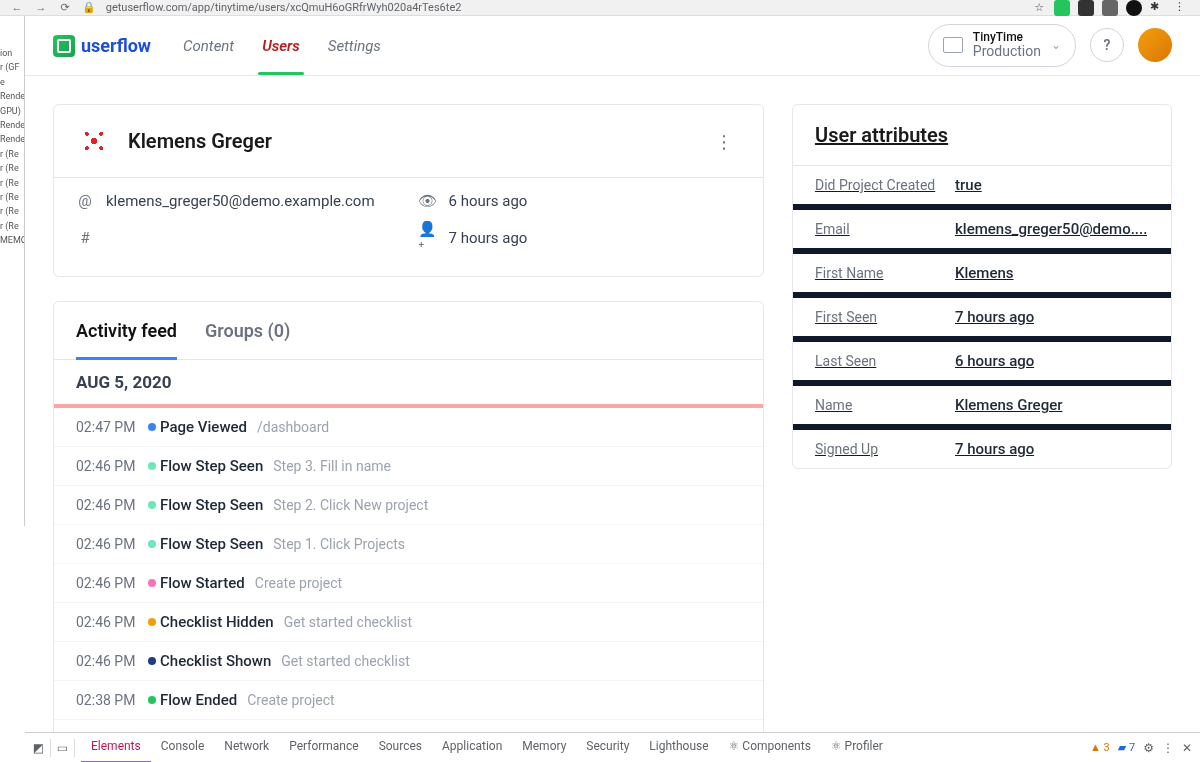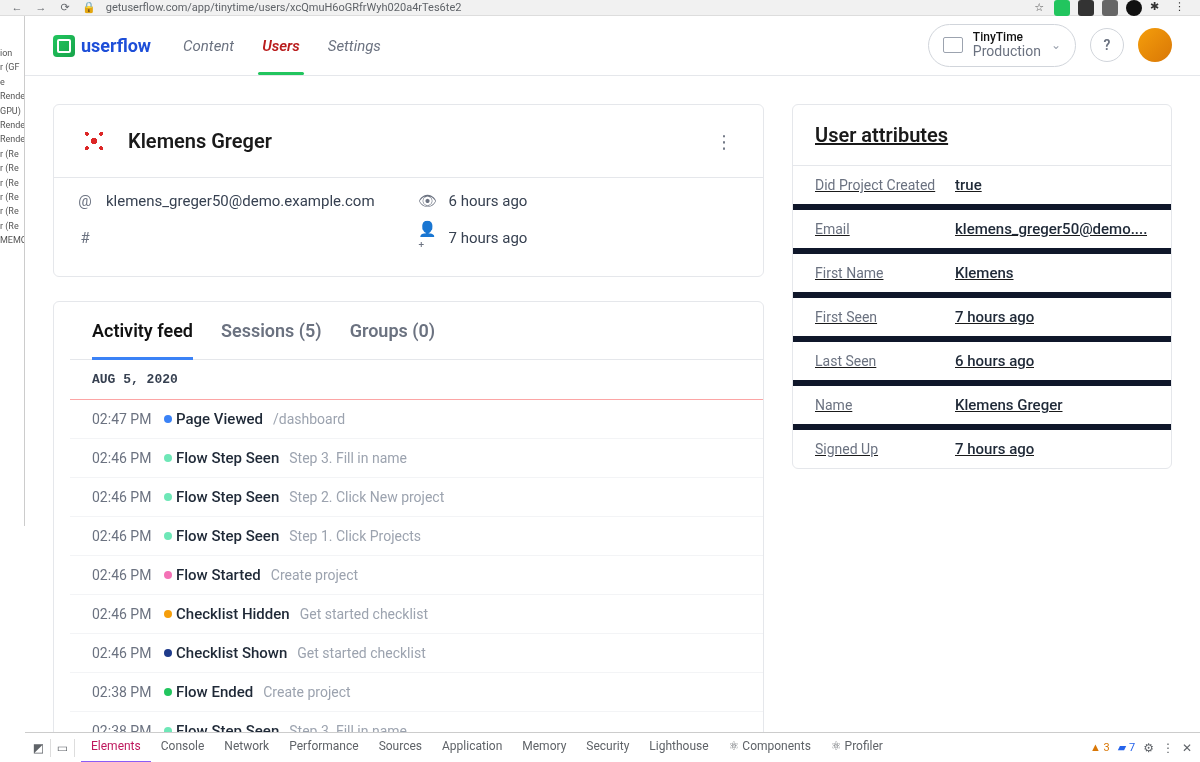--- a/index.html
+++ b/index.html
@@ -46,27 +46,27 @@
 
 .user-header { padding: 18px 22px; display: flex; align-items: center; gap: 16px; border-bottom: 1px solid #e5e7eb; }
 .user-avatar { width: 36px; height: 36px; border-radius: 4px; background: radial-gradient(circle at 30% 30%, #dc2626 2px, transparent 2px), radial-gradient(circle at 70% 30%, #dc2626 2px, transparent 2px), radial-gradient(circle at 50% 50%, #dc2626 3px, transparent 3px), radial-gradient(circle at 30% 70%, #dc2626 2px, transparent 2px), radial-gradient(circle at 70% 70%, #dc2626 2px, transparent 2px); background-color: #fff; }
 .user-name { font-size: 20px; font-weight: 600; }
 .more-btn { margin-left: auto; color: #6b7280; font-size: 18px; cursor: pointer; padding: 4px 8px; }
 .user-meta { padding: 14px 22px 20px; display: grid; grid-template-columns: 1fr 1fr; row-gap: 10px; column-gap: 20px; }
 .meta-item { display: flex; align-items: center; gap: 12px; font-size: 15px; color: #374151; }
 .meta-ico { width: 18px; color: #6b7280; display: flex; justify-content: center; }
 
 
-.tabs-card { margin-top: 24px; padding-left: 16px; }
+.tabs-card { margin-top: 24px; }
 .detail-tabs { display: flex; gap: 28px; padding: 0 22px; border-bottom: 1px solid #e5e7eb; }
 .dtab { font-size: 18px; font-weight: 600; color: #6b7280; padding: 18px 0; cursor: pointer; position: relative; }
 .dtab.active { color: #111; }
 .dtab.active::after { content: ""; position: absolute; left: 0; right: 0; bottom: -1px; height: 3px; background: #3b82f6; }
 
-.date-header { padding: 12px 22px; font-size: 13px; font-weight: 700; color: #374151; border-bottom: 1px solid #fca5a5; font-family: Liberation Mono, monospace; }
+.date-header { padding: 12px 22px; font-size: 17px; font-weight: 700; color: #374151; border-bottom: 4px solid #fca5a5; }
 .feed-row { display: flex; align-items: center; gap: 4px; padding: 10px 22px; border-bottom: 1px solid #f3f4f6; font-size: 15px; }
 .feed-time { width: 68px; color: #6b7280; font-size: 14px; }
 .dot { width: 8px; height: 8px; border-radius: 50%; flex-shrink: 0; }
 .feed-event { color: #1f2937; font-weight: 500; }
 .feed-detail { color: #9ca3af; font-size: 14px; margin-left: 6px; }
 
 
 .attr-header { padding: 18px 22px; font-size: 20px; font-weight: 600; border-bottom: 1px solid #e5e7eb; }
 .attr-row { display: flex; align-items: center; padding: 10px 22px; border-bottom: 6px solid #0f172a; font-size: 14px; }
 .attr-row:last-child { border-bottom: none; }
@@ -178,21 +178,20 @@
           <div class="meta-item">
             <span class="meta-ico">👤⁺</span>
             <span>7 hours ago</span>
           </div>
         </div>
       </div>
 
       <div class="card tabs-card">
         <div class="detail-tabs" id="detail-tabs">
               <div class="dtab active">Activity feed</div>
-              <div class="dtab">Sessions (5)</div>
               <div class="dtab">Groups (0)</div>
             </div>
         <div class="date-header">AUG 5, 2020</div>
         <div id="feed-rows">
               <div class="feed-row">
                 <span class="feed-time">02:47 PM</span>
                 <span class="dot" style="background:#3b82f6"></span>
                 <span class="feed-event">Page Viewed</span>
                 <span class="feed-detail">/dashboard</span>
               </div>

